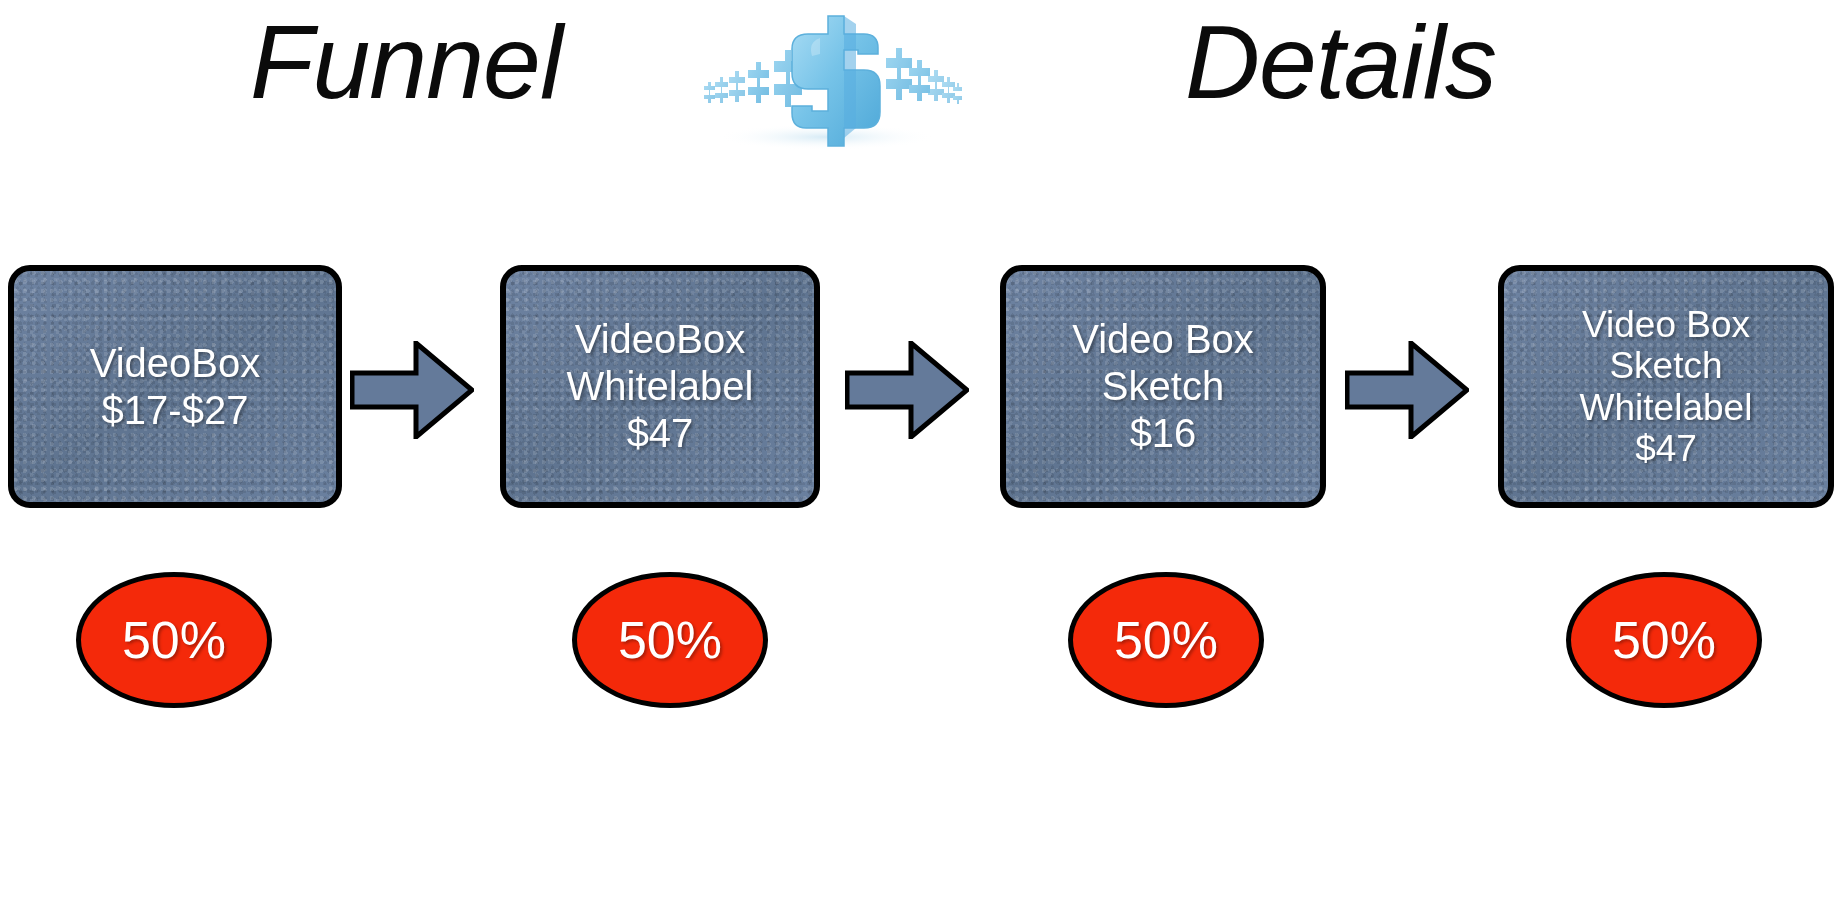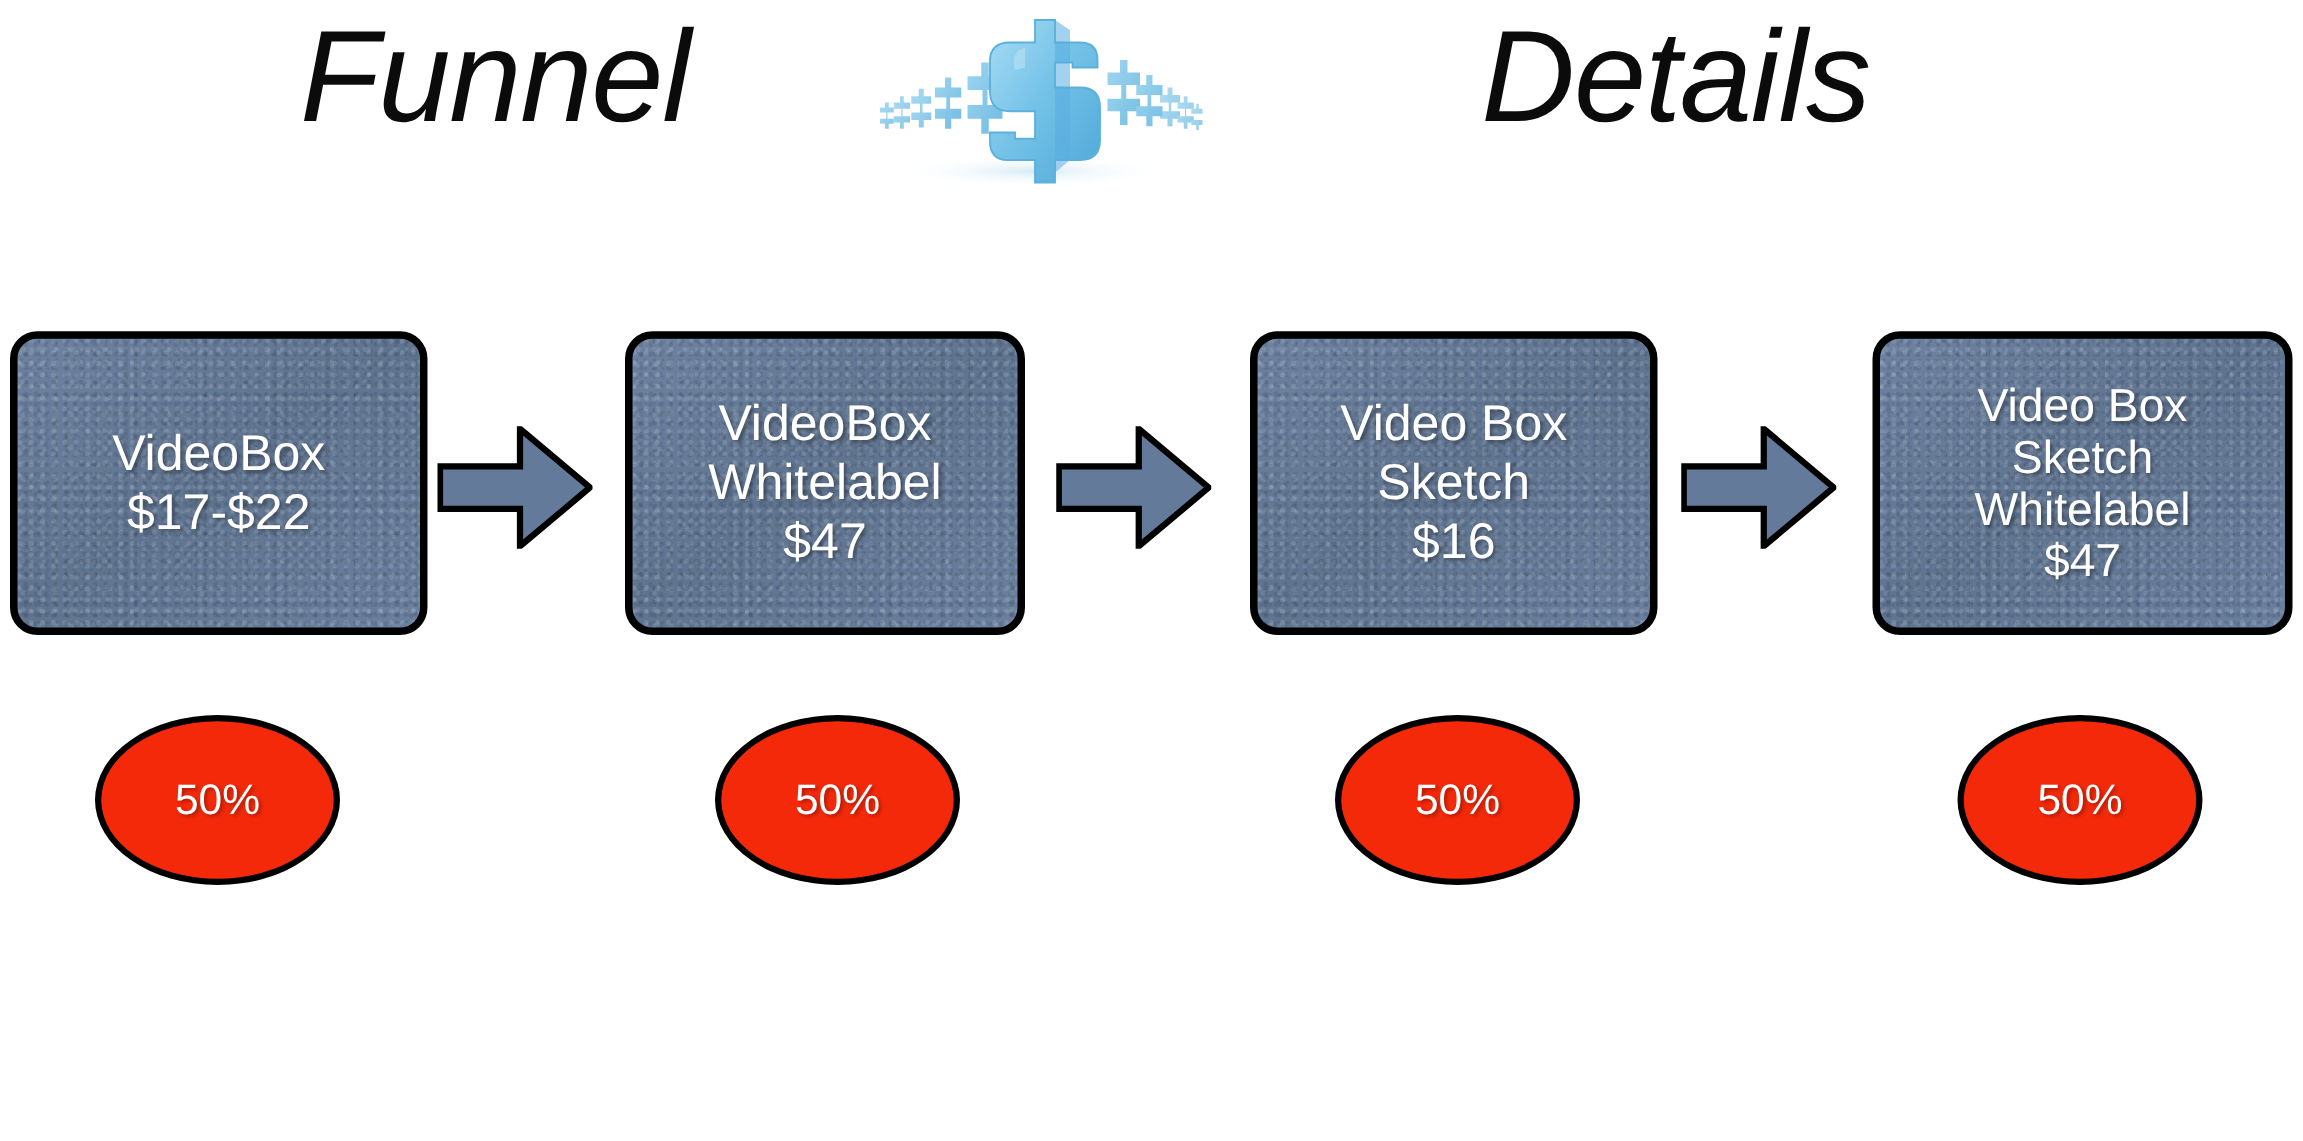--- a/index.html
+++ b/index.html
@@ -17,21 +17,21 @@
   .title{
     position:absolute;top:8px;
     font-style:italic;
     font-weight:400;
     font-size:104px;
     line-height:1.05;
     color:#0b0b0b;
     letter-spacing:-1px;
     white-space:nowrap;
   }
-  .title-funnel{left:240px;}
+  .title-funnel{left:250px;}
   .title-details{left:1185px;}
 
   
   .dollar-art{
     position:absolute;left:690px;top:6px;width:272px;height:148px;
   }
 
   
   .flow{position:absolute;left:0;top:253px;width:1560px;height:270px;}
 
@@ -88,21 +88,21 @@
     border:5px solid #000000;
     border-radius:50%;
     box-sizing:border-box;
     background:#f4290a;
     display:flex;align-items:center;justify-content:center;
     color:#ffffff;
   }
   .pct-label{
     font-family:"Liberation Sans", sans-serif;
     font-weight:300;
-    font-size:34px;
+    font-size:52px;
     color:#ffffff;
     text-shadow:2px 2px 3px rgba(0,0,0,.30);
     line-height:1;
   }
   .p1{left:76px;}
   .p2{left:572px;}
   .p3{left:1068px;}
   .p4{left:1566px;}
 </style>
 </head>
@@ -162,21 +162,21 @@
       </svg>
     </div>
 
     <div class="title title-details">Details</div>
   </div>
 
   <div class="flow">
 
     <div class="node n1">
       <div class="node-line">VideoBox</div>
-      <div class="node-line">$17-$22</div>
+      <div class="node-line">$17-$27</div>
     </div>
 
     <div class="arrow a1">
       <svg width="124" height="98" viewBox="0 0 124 98" xmlns="http://www.w3.org/2000/svg">
         <polygon points="2,32 66,32 66,2 122,49 66,96 66,66 2,66" fill="#647a9a" stroke="#000000" stroke-width="5" stroke-linejoin="miter"></polygon>
       </svg>
     </div>
 
     <div class="node n2">
       <div class="node-line">VideoBox</div>

